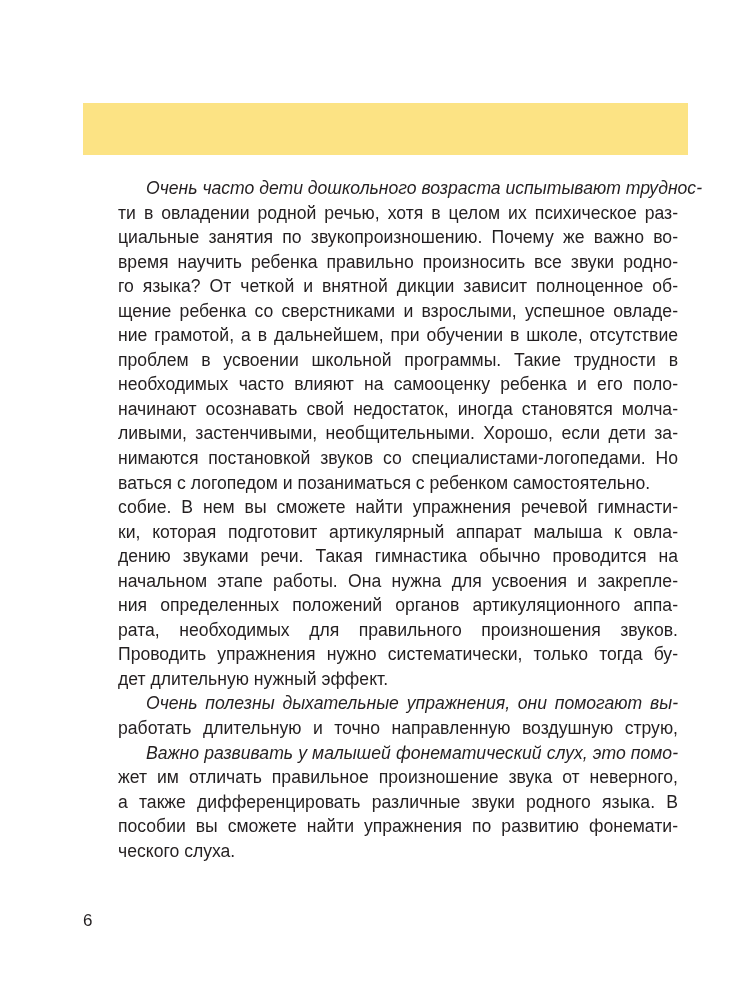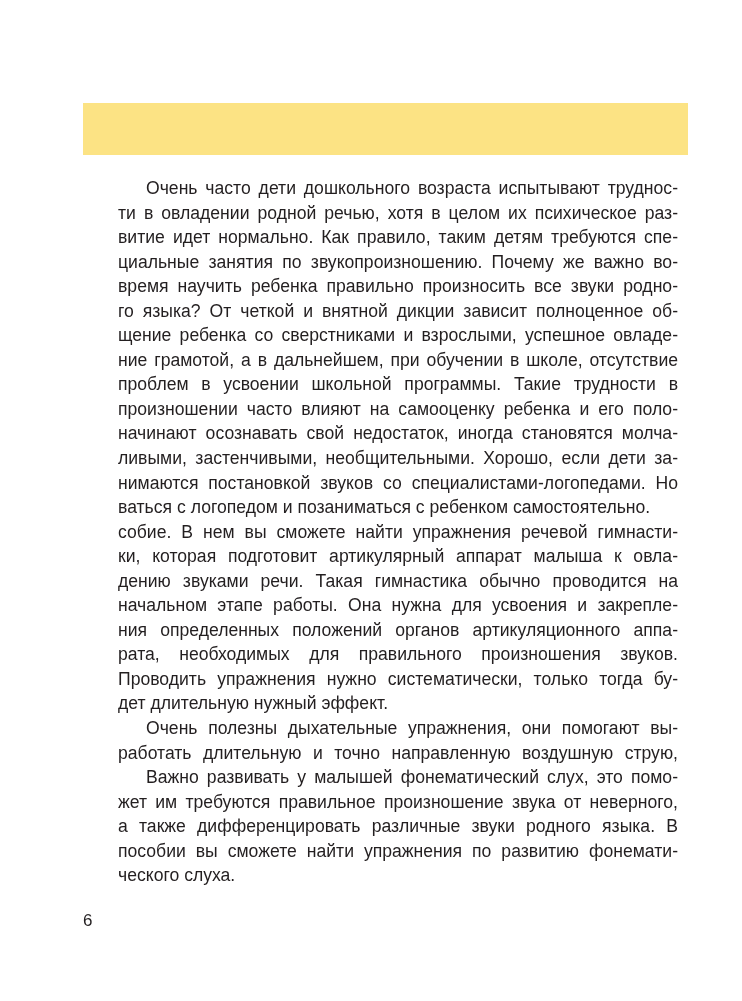--- a/index.html
+++ b/index.html
@@ -33,20 +33,21 @@
   }
   .line {
     display: block;
     white-space: nowrap;
     text-align: justify;
     text-align-last: justify;
     height: 24.55px;
   }
   .line.indent {
     padding-left: 28px;
+    font-style: italic;
   }
   .line.last {
     text-align-last: left;
   }
   .page-number {
     position: absolute;
     left: 83px;
     top: 910px;
     font-size: 17px;
     line-height: 22px;
@@ -55,28 +56,27 @@
 </head>
 <body>
 
 <div class="banner" style="background: rgb(252, 227, 132);"></div>
 
 <div class="text-block">
 
   <div>
     <span class="line indent">Очень часто дети дошкольного возраста испытывают труднос-</span>
     <span class="line">ти в овладении родной речью, хотя в целом их психическое раз-</span>
-    <span class="line">витие идет нормально. Как правило, таким детям требуются спе-</span>
     <span class="line">циальные занятия по звукопроизношению. Почему же важно во-</span>
     <span class="line">время научить ребенка правильно произносить все звуки родно-</span>
     <span class="line">го языка? От четкой и внятной дикции зависит полноценное об-</span>
     <span class="line">щение ребенка со сверстниками и взрослыми, успешное овладе-</span>
     <span class="line">ние грамотой, а в дальнейшем, при обучении в школе, отсутствие</span>
     <span class="line">проблем в усвоении школьной программы. Такие трудности в</span>
-    <span class="line">произношении часто влияют на самооценку ребенка и его поло-</span>
+    <span class="line">необходимых часто влияют на самооценку ребенка и его поло-</span>
     <span class="line">начинают осознавать свой недостаток, иногда становятся молча-</span>
     <span class="line">ливыми, застенчивыми, необщительными. Хорошо, если дети за-</span>
     <span class="line">нимаются постановкой звуков со специалистами-логопедами. Но</span>
     <span class="line last">ваться с логопедом и позаниматься с ребенком самостоятельно.</span>
   </div>
 
   <div>
     <span class="line">собие. В нем вы сможете найти упражнения речевой гимнасти-</span>
     <span class="line">ки, которая подготовит артикулярный аппарат малыша к овла-</span>
     <span class="line">дению звуками речи. Такая гимнастика обычно проводится на</span>
@@ -87,20 +87,20 @@
     <span class="line last">дет длительную нужный эффект.</span>
   </div>
 
   <div>
     <span class="line indent">Очень полезны дыхательные упражнения, они помогают вы-</span>
     <span class="line">работать длительную и точно направленную воздушную струю,</span>
   </div>
 
   <div>
     <span class="line indent">Важно развивать у малышей фонематический слух, это помо-</span>
-    <span class="line">жет им требуются правильное произношение звука от неверного,</span>
+    <span class="line">жет им отличать правильное произношение звука от неверного,</span>
     <span class="line">а также дифференцировать различные звуки родного языка. В</span>
     <span class="line">пособии вы сможете найти упражнения по развитию фонемати-</span>
     <span class="line last">ческого слуха.</span>
   </div>
 </div>
 
 <div class="page-number">6</div>
 
 </body></html>

